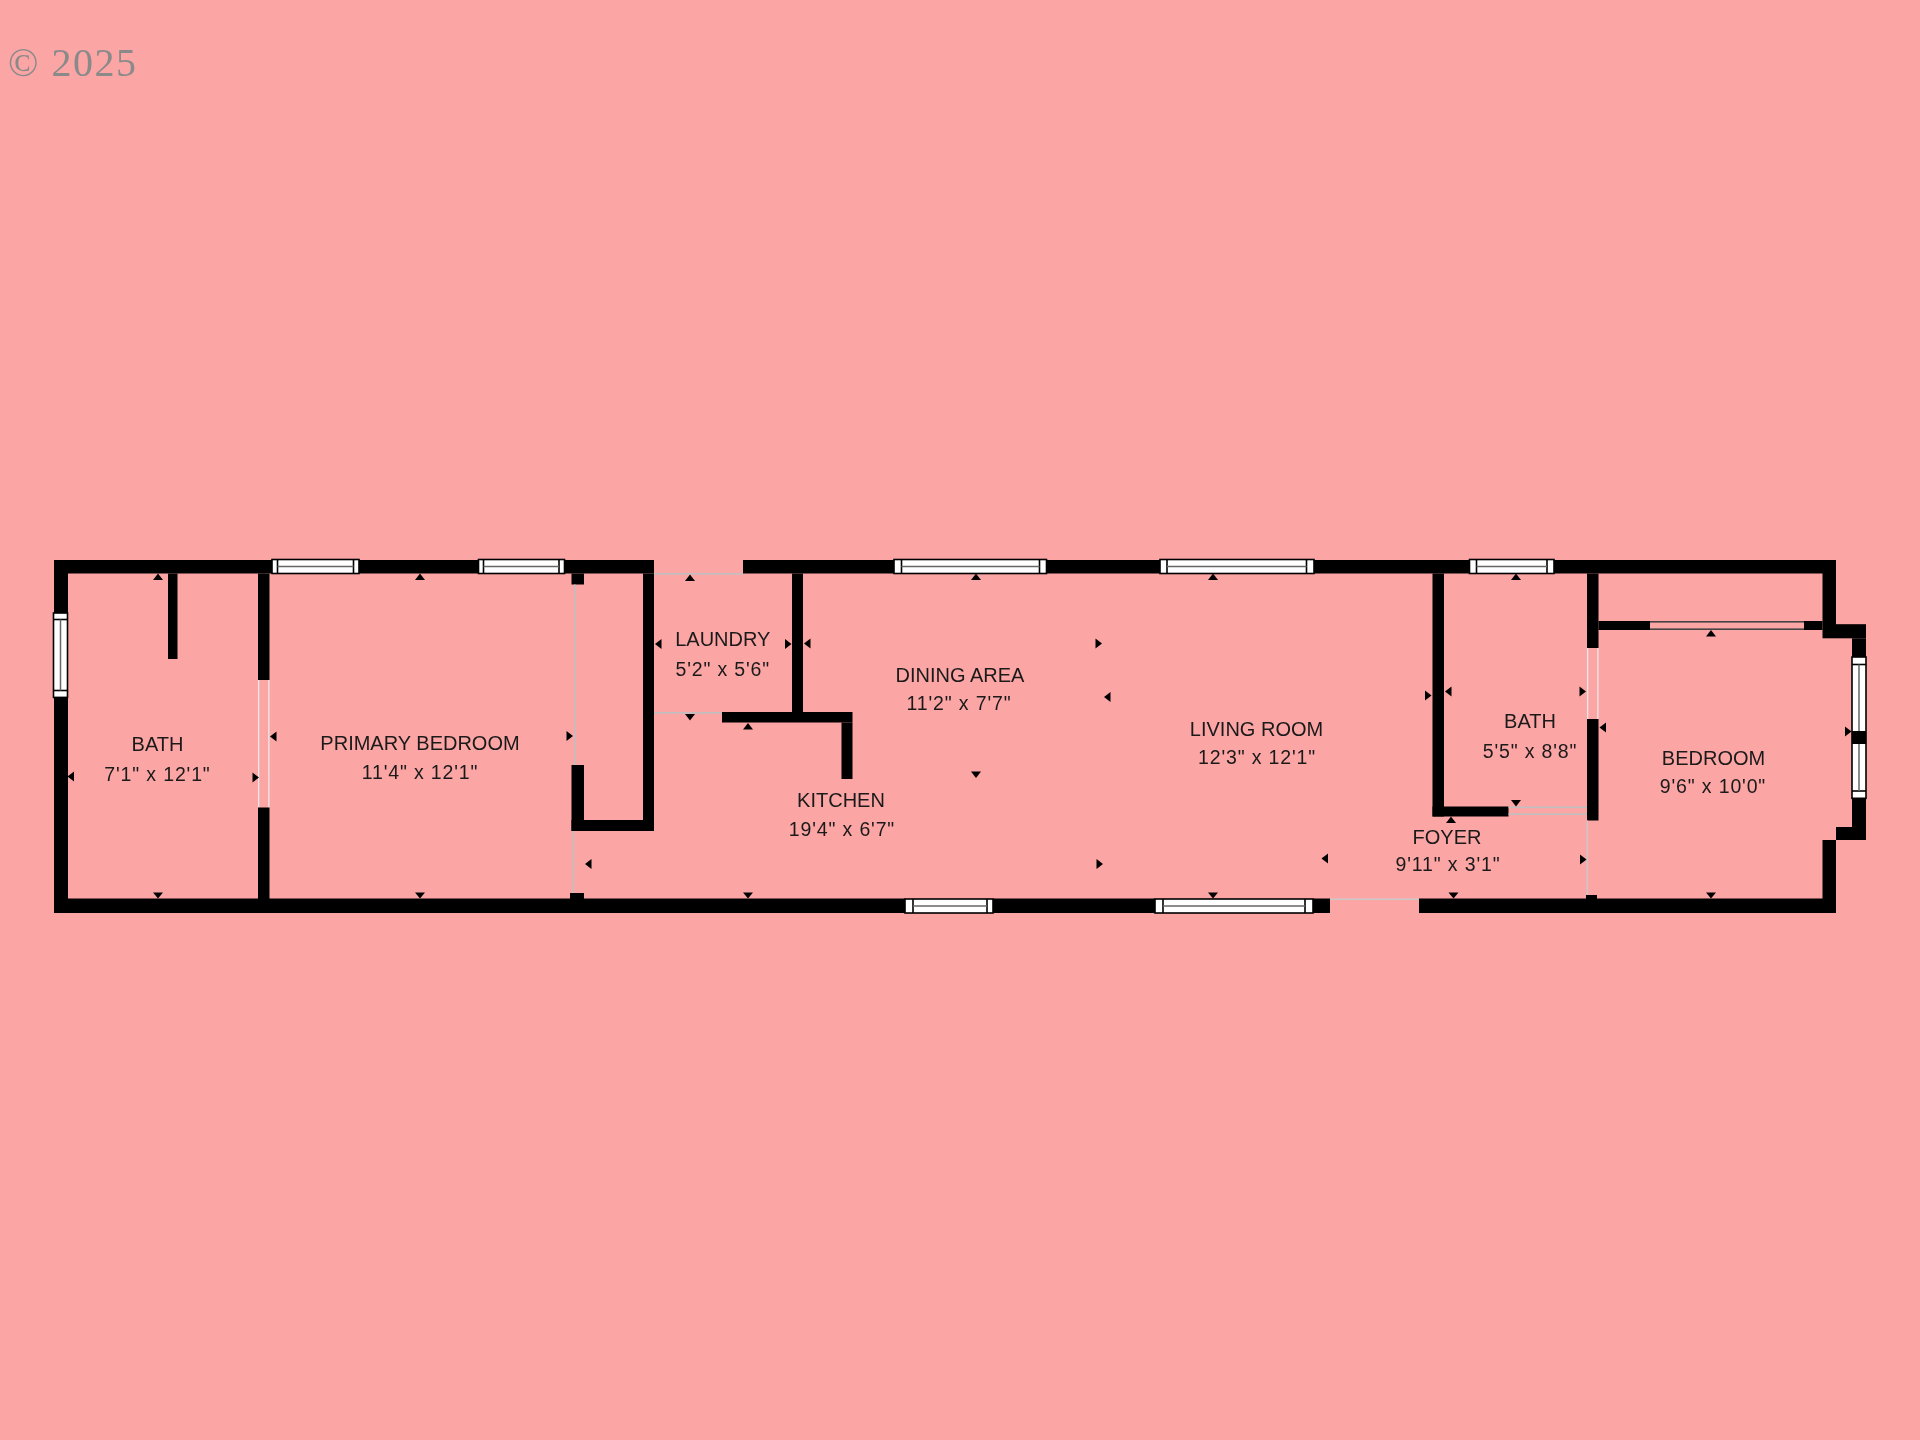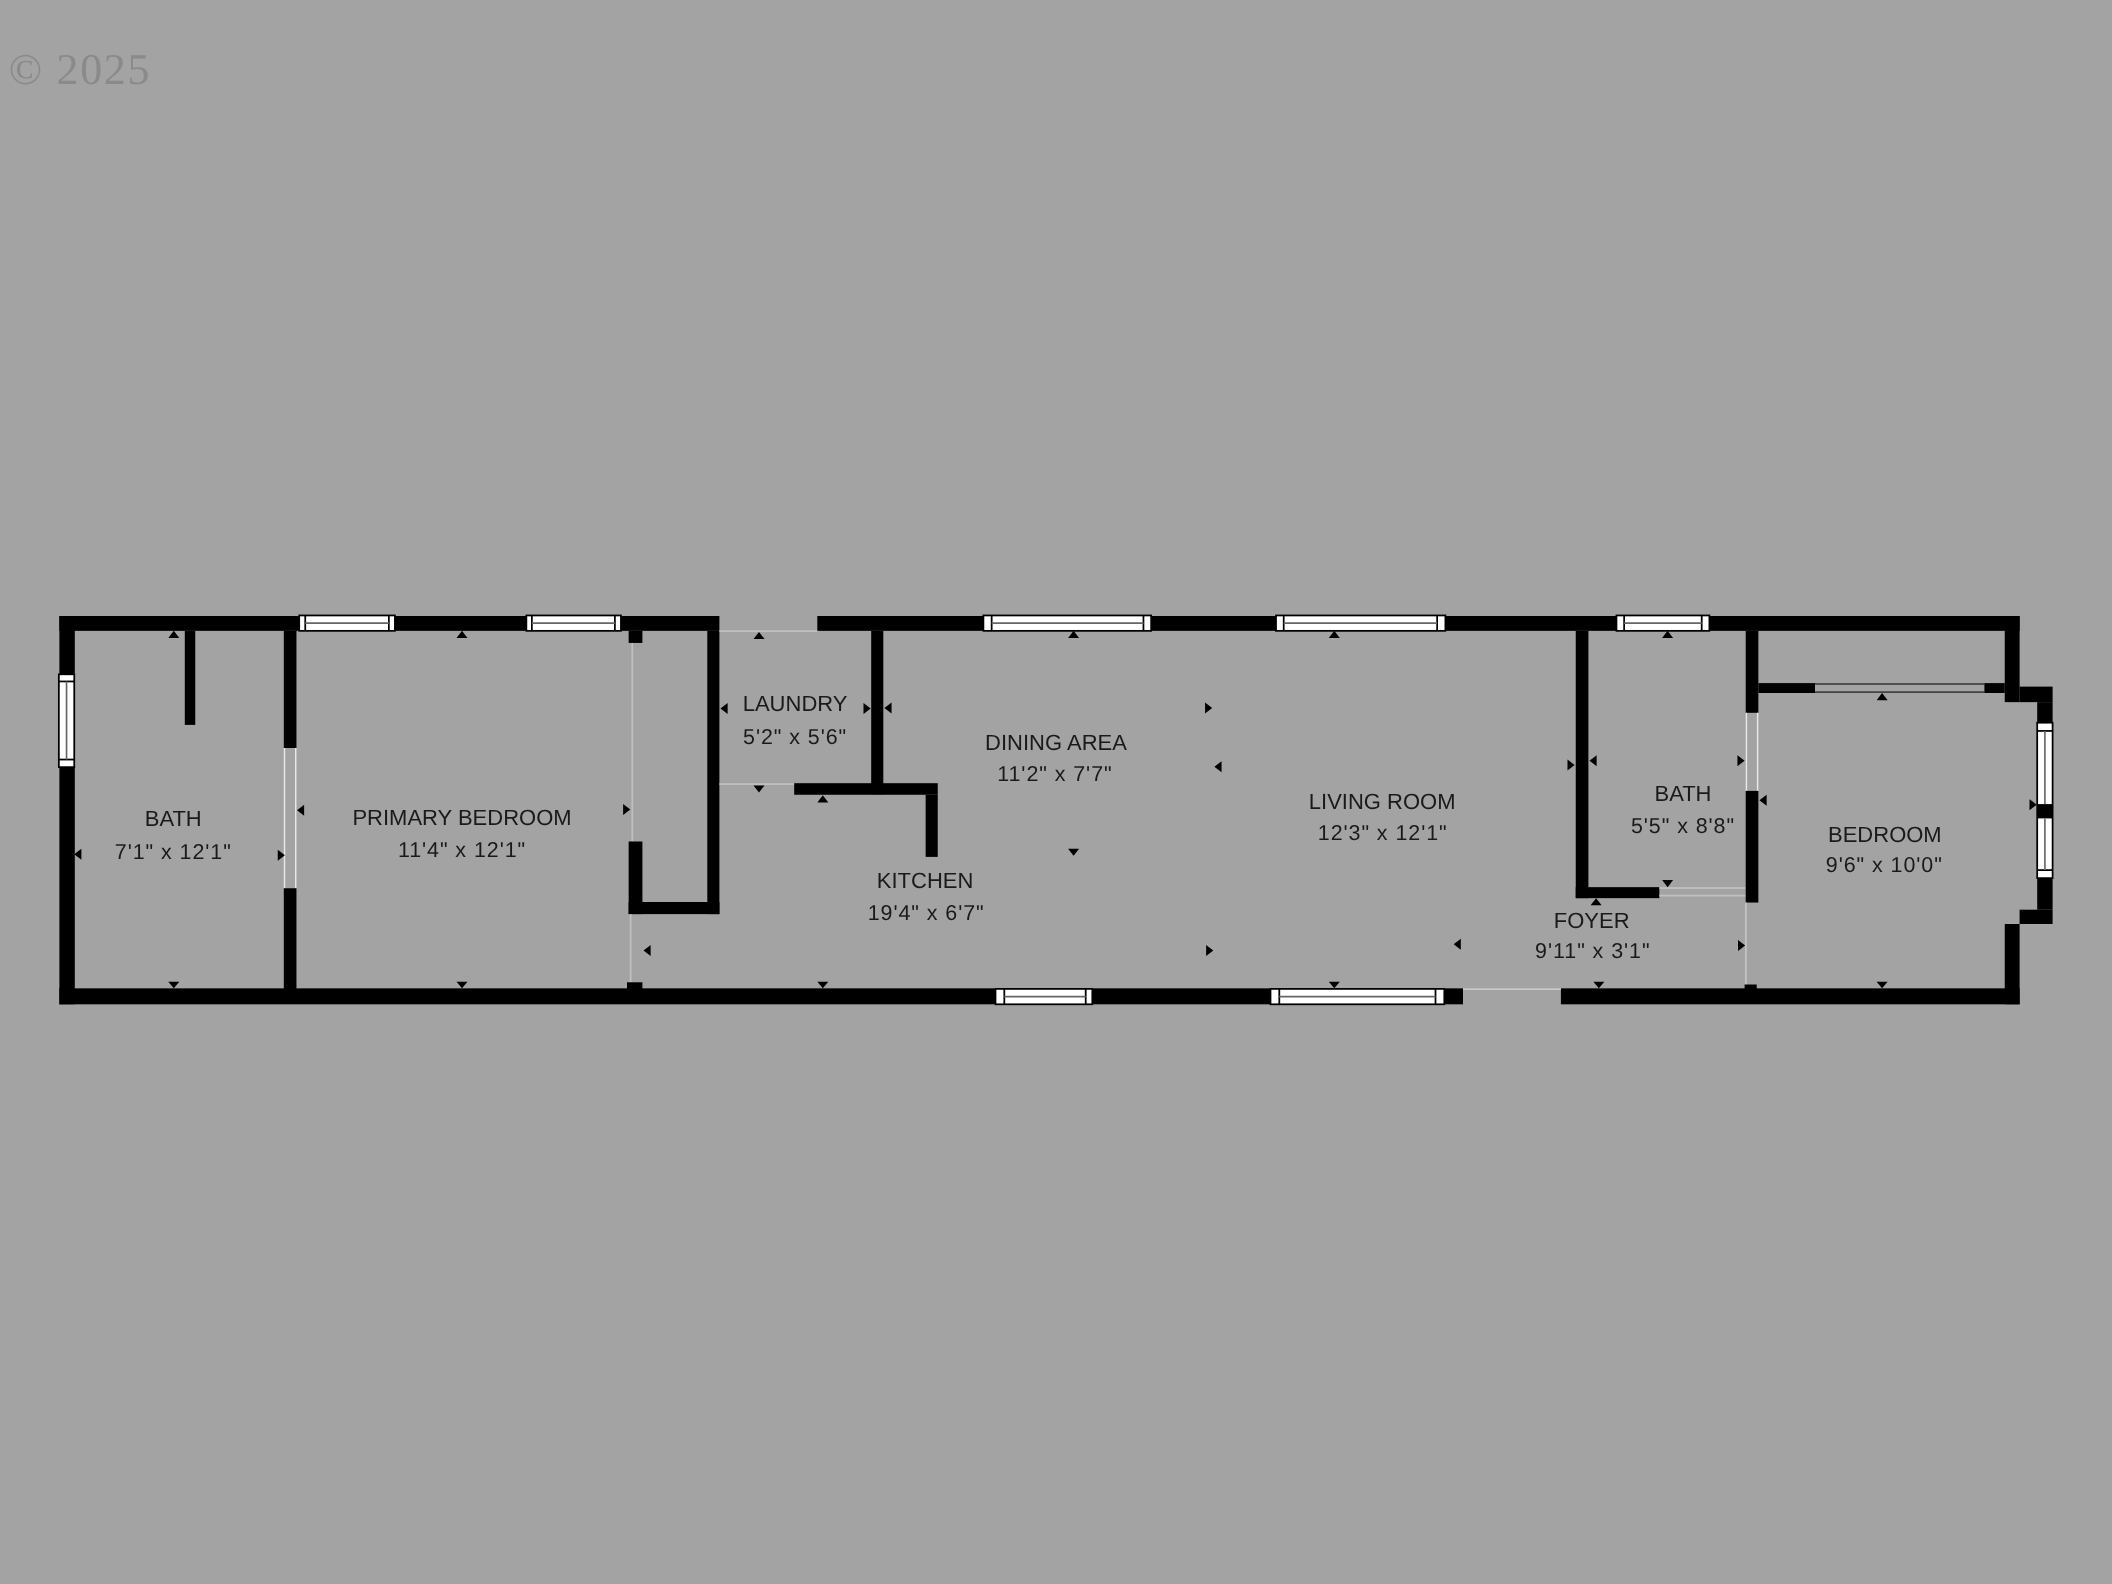--- a/index.html
+++ b/index.html
@@ -1,16 +1,16 @@
 <!DOCTYPE html>
 <html><head>
 <meta charset="utf-8">
 <style>
   html,body{margin:0;padding:0;background:#ffffff;}
-  .page{position:relative;width:1920px;height:1440px;background:#a3a3a3;overflow:hidden;}
+  .page{position:relative;width:1920px;height:1440px;background:#fca5a5;overflow:hidden;}
   svg{position:absolute;left:0;top:0;}
   text{font-family:"Liberation Sans", sans-serif;fill:#1a1a1a;}
   .rm{font-size:20px;}
   .dm{font-size:19.5px;letter-spacing:0.85px;}
 </style>
 </head>
 <body>
 <div class="page">
 <svg width="1920" height="1440" viewBox="0 0 1920 1440">
 

